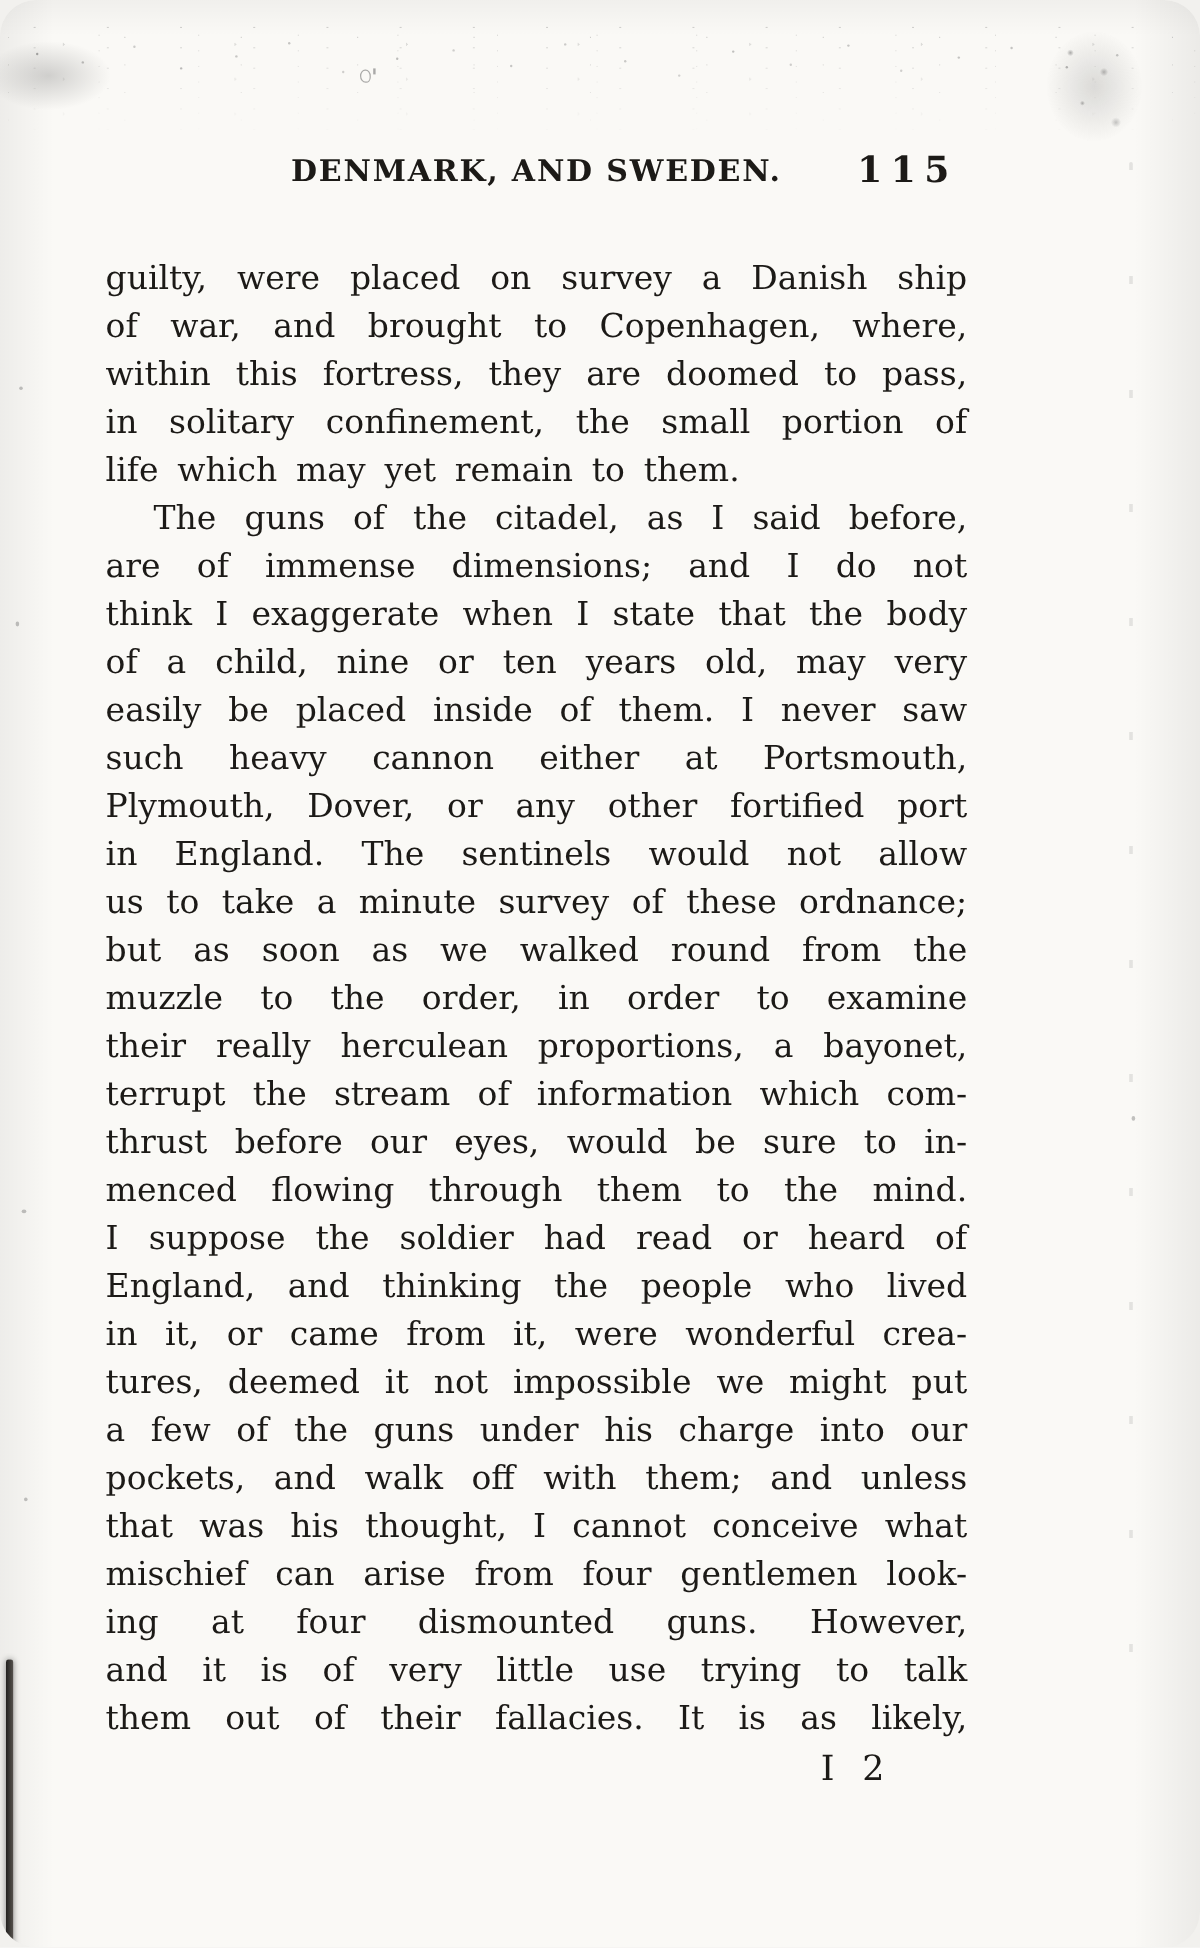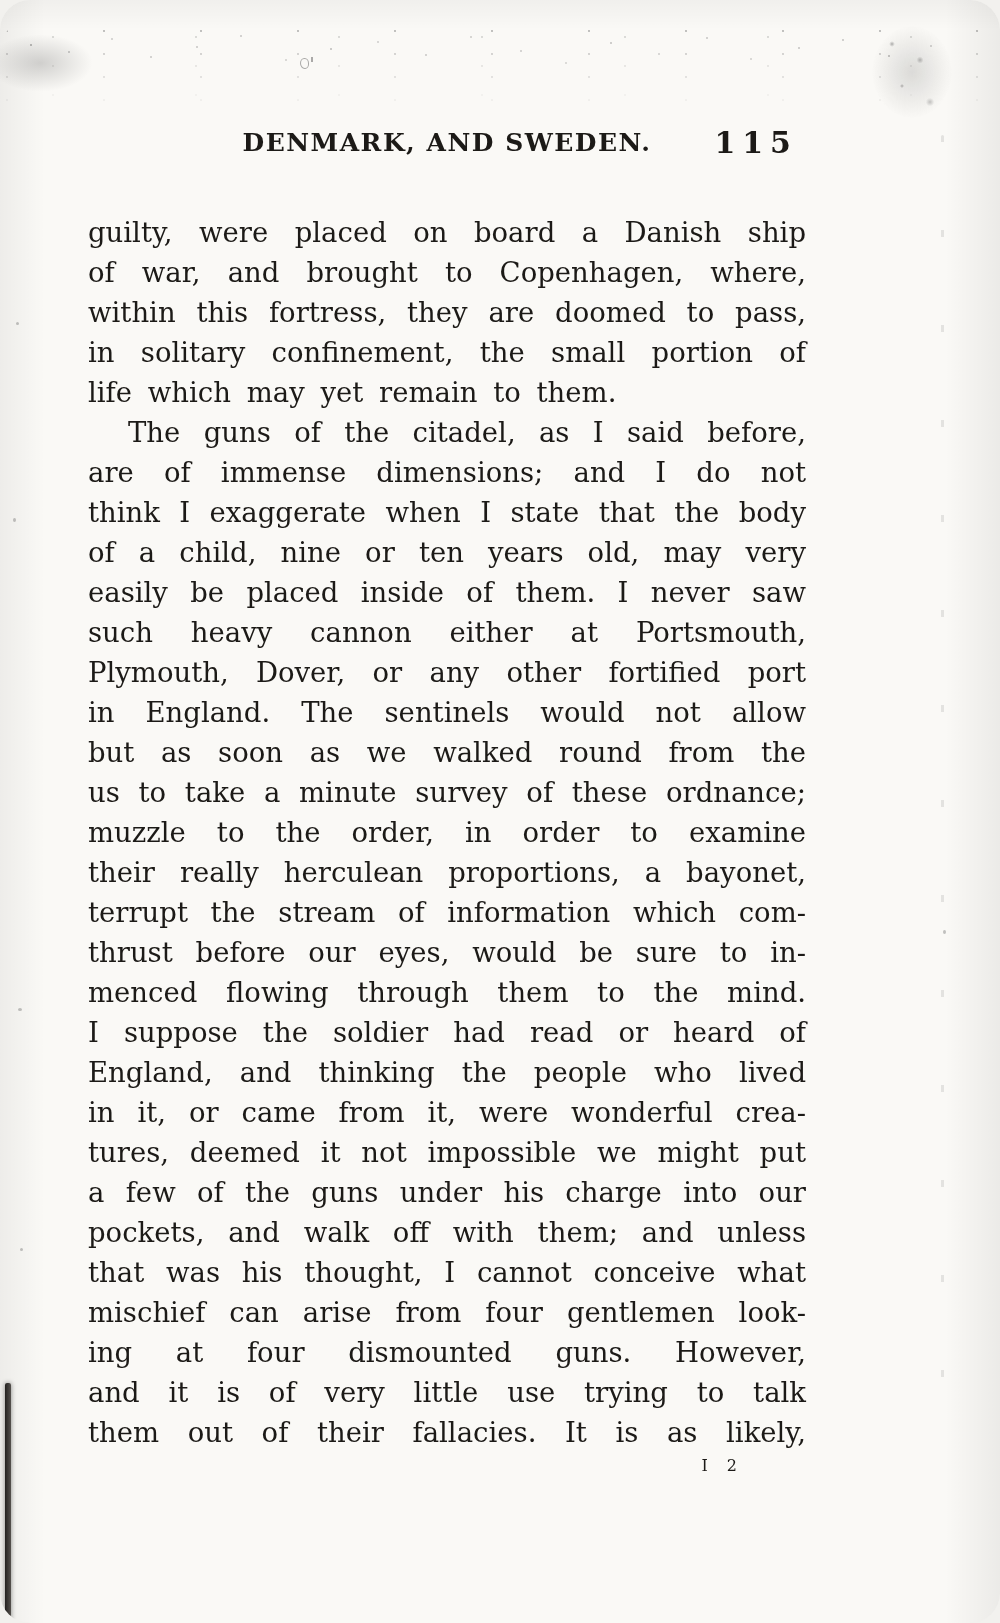--- a/index.html
+++ b/index.html
@@ -143,21 +143,21 @@
   }
   .body-text .line.indent { text-indent: 40px; }
   .body-text .line.para-end {
     text-align-last: left;
     word-spacing: 7px;
   }
   .signature {
     margin-top: 4px;
     text-align: right;
     padding-right: 62px;
-    font-size: 16px;
+    font-size: 29px;
     letter-spacing: 7px;
   }
 </style>
 </head>
 <body style="color: rgb(28, 26, 23);">
 
 <div class="page" style="background-color: rgb(250, 249, 246);">
 
   <div class="noise-band"></div>
   <div class="speck-row"></div>
@@ -172,35 +172,35 @@
   <div class="print-artifact"></div>
   <div class="gutter-bar"></div>
 
   <div class="text-block">
     <div class="running-header">
       <span class="header-title">DENMARK, AND SWEDEN.</span>
       <span class="page-number">115</span>
     </div>
 
     <div class="body-text">
-        <div class="line">guilty, were placed on board a Danish ship</div>
+        <div class="line">guilty, were placed on survey a Danish ship</div>
         <div class="line">of war, and brought to Copenhagen, where,</div>
         <div class="line">within this fortress, they are doomed to pass,</div>
         <div class="line">in solitary confinement, the small portion of</div>
         <div class="line para-end">life which may yet remain to them.</div>
         <div class="line indent">The guns of the citadel, as I said before,</div>
         <div class="line">are of immense dimensions; and I do not</div>
         <div class="line">think I exaggerate when I state that the body</div>
         <div class="line">of a child, nine or ten years old, may very</div>
         <div class="line">easily be placed inside of them.  I never saw</div>
         <div class="line">such heavy cannon either at Portsmouth,</div>
         <div class="line">Plymouth, Dover, or any other fortified port</div>
         <div class="line">in England.  The sentinels would not allow</div>
+        <div class="line">us to take a minute survey of these ordnance;</div>
         <div class="line">but as soon as we walked round from the</div>
-        <div class="line">us to take a minute survey of these ordnance;</div>
         <div class="line">muzzle to the order, in order to examine</div>
         <div class="line">their really herculean proportions, a bayonet,</div>
         <div class="line">terrupt the stream of information which com-</div>
         <div class="line">thrust before our eyes, would be sure to in-</div>
         <div class="line">menced flowing through them to the mind.</div>
         <div class="line">I suppose the soldier had read or heard of</div>
         <div class="line">England, and thinking the people who lived</div>
         <div class="line">in it, or came from it, were wonderful crea-</div>
         <div class="line">tures, deemed it not impossible we might put</div>
         <div class="line">a few of the guns under his charge into our</div>

